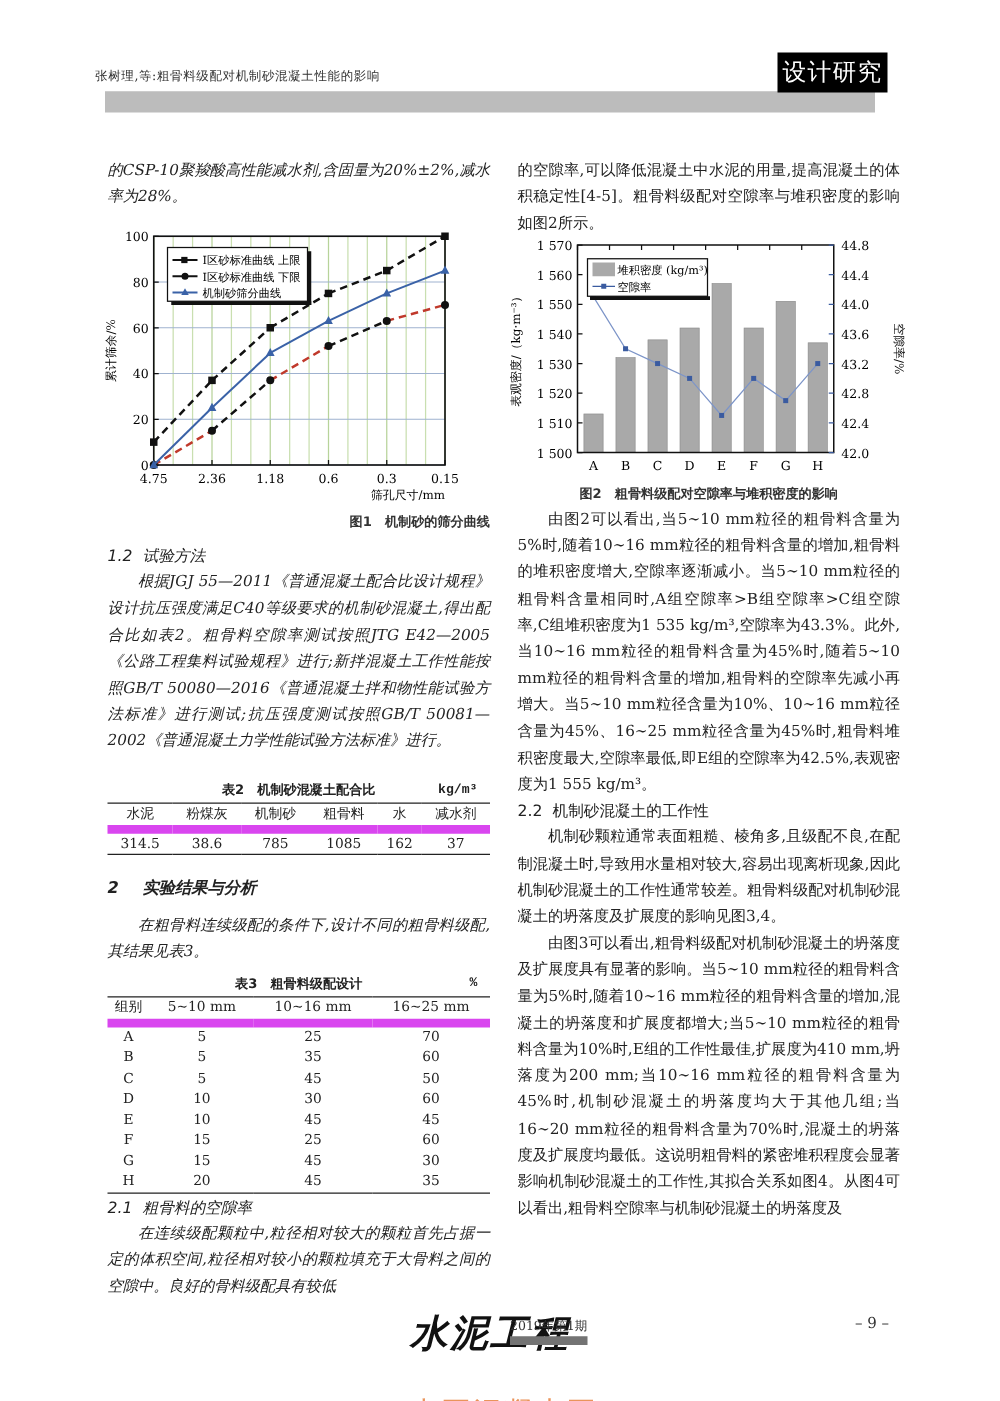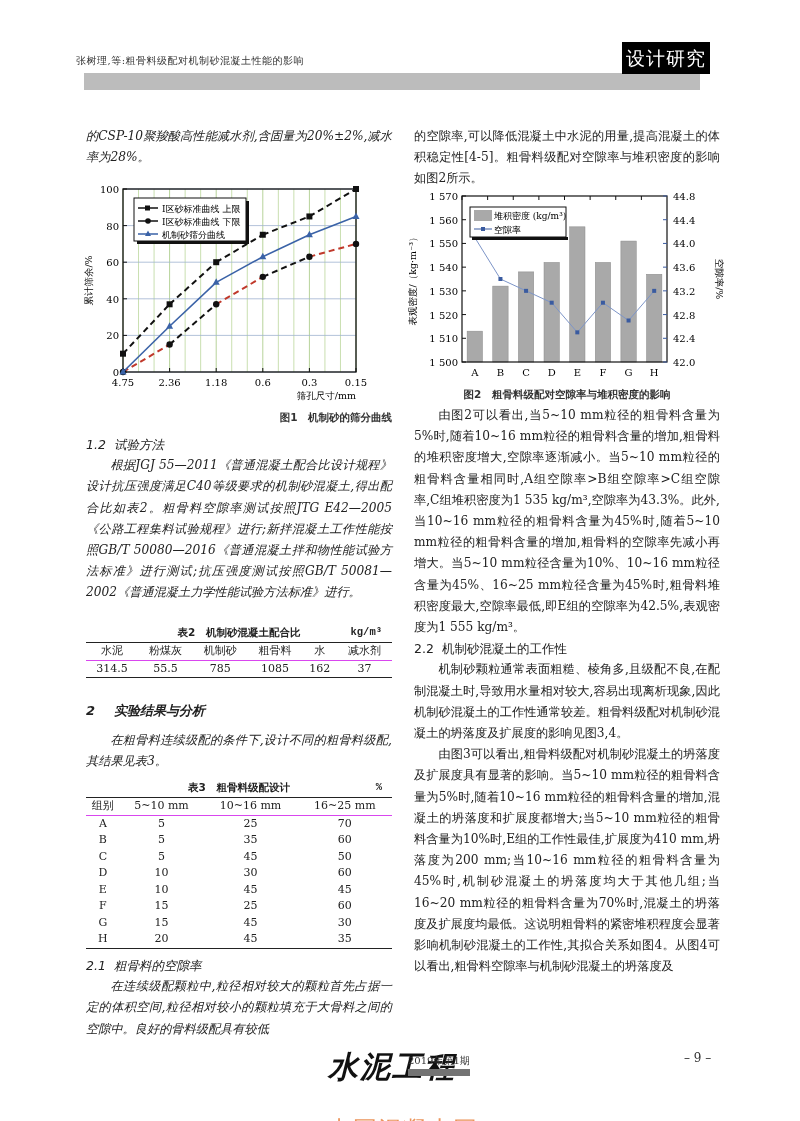--- a/index.html
+++ b/index.html
@@ -17,21 +17,21 @@
   .left { left: 86px; width: 306px; font-style: italic; }
   .right { left: 414px; width: 306px; }
 
   .fig-caption { font-family: "DejaVu Sans", sans-serif; font-weight: bold; font-size: 10.5px; text-align: center; color: #333; }
   .sec-h { font-family: "DejaVu Sans", sans-serif; font-size: 12.5px; }
   .sec-h2 { font-family: "DejaVu Sans", sans-serif; font-size: 13px; font-weight: bold; }
   .sec-num { display: inline-block; width: 28px; }
 
   table.t { width: 100%; border-collapse: collapse; font-size: 11px; }
   table.t th, table.t td { text-align: center; padding: 0; line-height: 16.5px; font-weight: normal; }
-  table.t thead tr { border-top: 1.5px solid #222; border-bottom: 1px solid #d946ef; }
+  table.t thead tr { border-top: 1.5px solid #222; border-bottom: 7px solid #d946ef; }
   table.t tbody tr:last-child { border-bottom: 1.5px solid #222; }
   .tcap { position: relative; font-family: "DejaVu Sans", sans-serif; font-weight: bold; font-size: 10.5px; text-align: center; height: 20px; line-height: 20px; }
   .tcap .unit { position: absolute; right: 10px; top: 0; font-family: Liberation Mono, monospace; }
 
   .footer-logo { position: absolute; left: 328px; top: 1047px; font-family: "DejaVu Serif", serif; font-size: 30px; font-weight: bold; font-style: italic; color: #111; letter-spacing: 2px; }
   .footer-issue { position: absolute; left: 408px; top: 1054px; font-size: 10px; color: #333; border-bottom: 7px solid #737373; padding-bottom: 1px; }
   .watermark { position: absolute; left: 328px; top: 1114px; font-family: "DejaVu Sans", sans-serif; font-size: 24px; color: #e8894a; opacity: 0.9; letter-spacing: 1px; }
   .page-num { position: absolute; left: 684px; top: 1051px; font-size: 12px; color: #333; }
 
   svg text { font-family: "DejaVu Serif", "Liberation Serif", serif; }
@@ -162,21 +162,21 @@
           <th>粉煤灰</th>
           <th>机制砂</th>
           <th>粗骨料</th>
           <th>水</th>
           <th>减水剂</th>
         </tr>
       </thead>
     <tbody>
         <tr>
           <td>314.5</td>
-          <td>55.5</td>
+          <td>38.6</td>
           <td>785</td>
           <td>1085</td>
           <td>162</td>
           <td>37</td>
         </tr>
       </tbody>
   </table>
 </div>
 
 <div class="col left" style="top:700px;">

